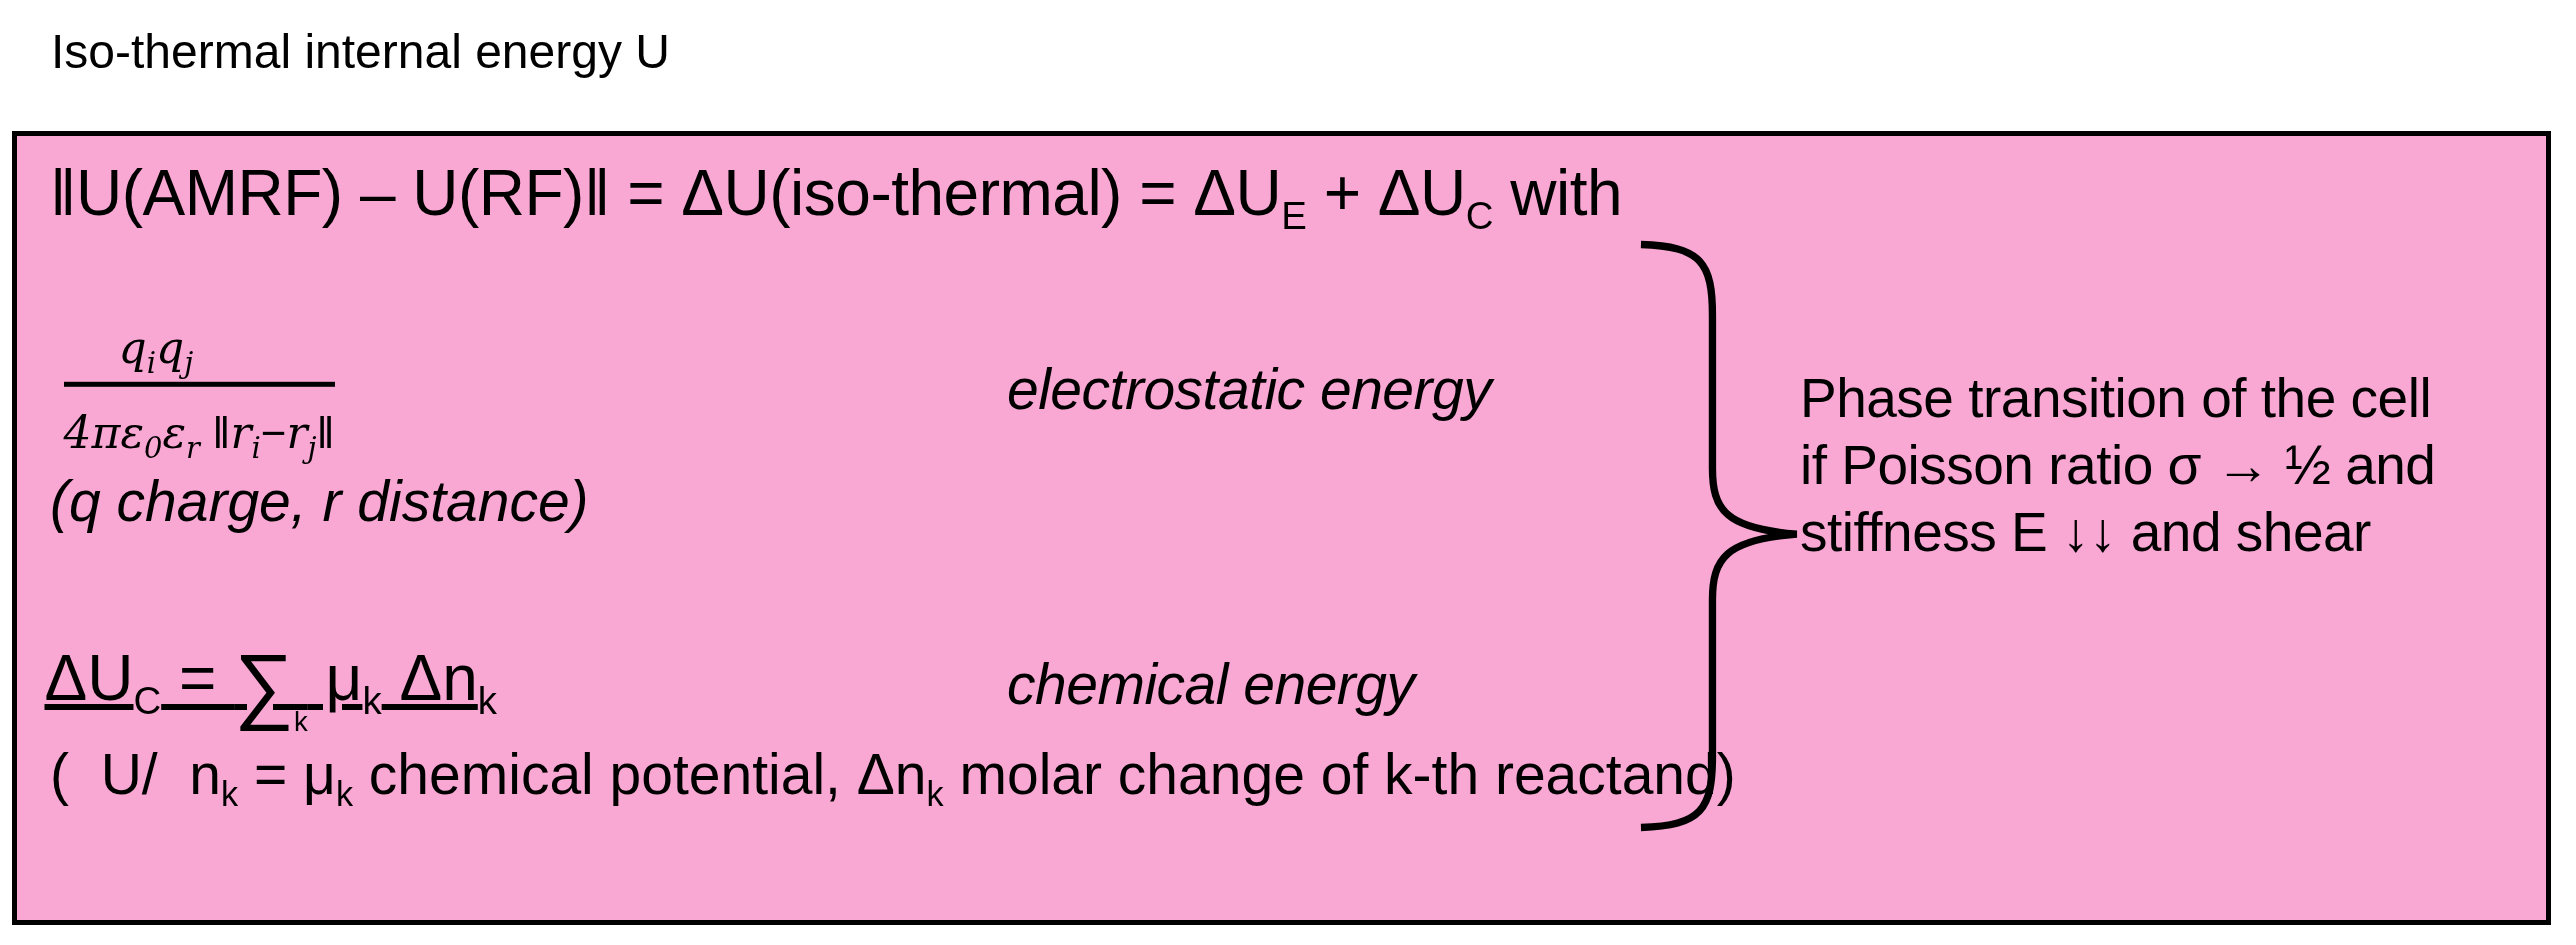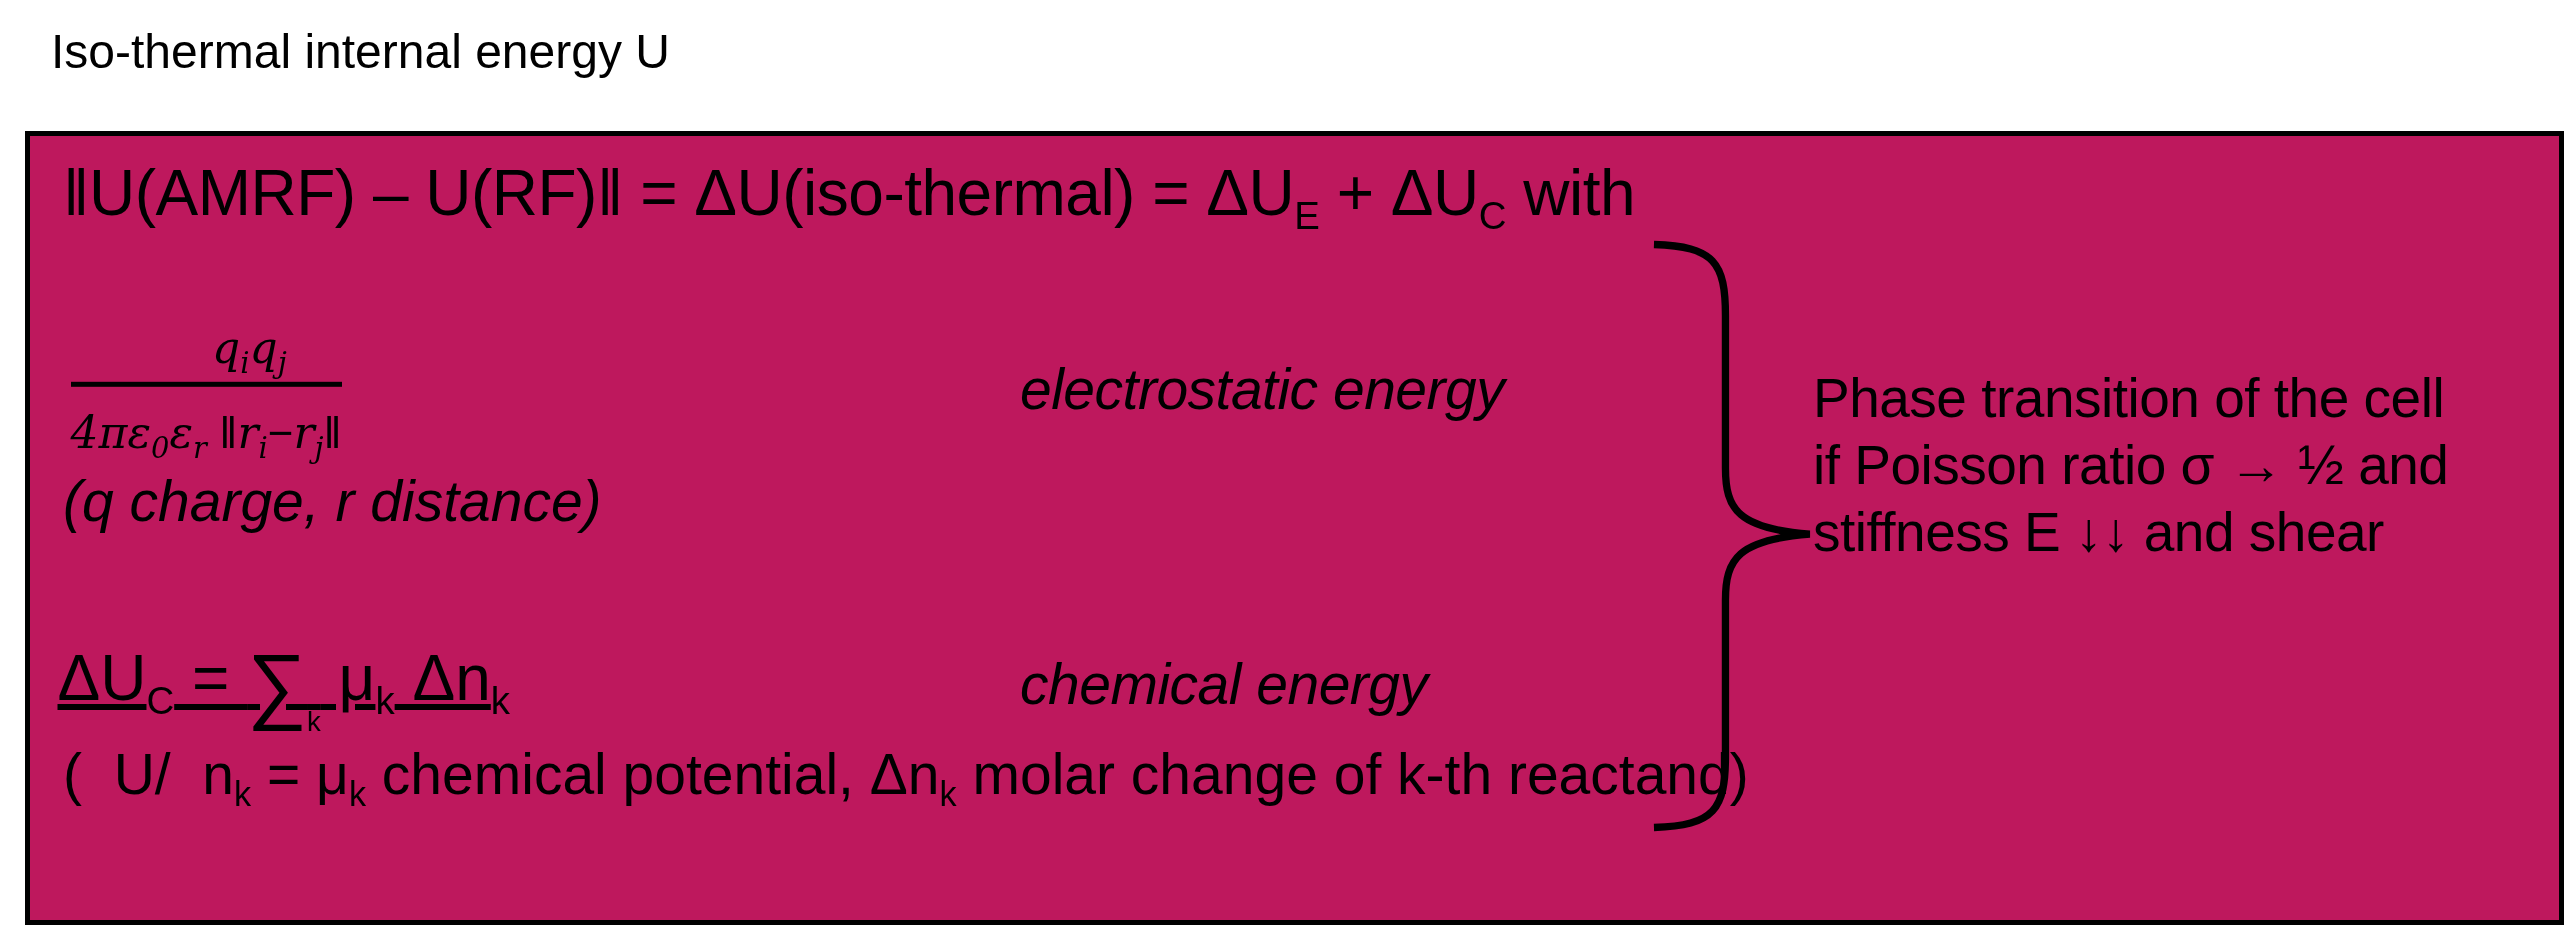--- a/index.html
+++ b/index.html
@@ -7,36 +7,36 @@
     width:2576px;height:945px;
     background:#ffffff;color:#000000;
     font-family:"Liberation Sans","DejaVu Sans",sans-serif;
     position:relative;overflow:hidden;
   }
   .title{
     position:absolute;left:51px;top:27.5px;
     font-size:48px;font-weight:400;line-height:1;white-space:nowrap;
   }
   .box{
-    position:absolute;left:25px;top:131px;
+    position:absolute;left:12px;top:131px;
     width:2529px;height:784px;
     border:5.5px solid #000000;
-    background:#be185d;
+    background:#f9a8d4;
   }
   .box *{white-space:nowrap;}
   .abs{position:absolute;}
   .line1{left:33px;top:20px;font-size:64px;letter-spacing:-0.5px;}
   sub{font-size:0.60em;line-height:0;}
   .sum{font-size:84px;line-height:0;vertical-align:-13px;}
   .sum sub{font-size:27.5px;}
   
   .ue-row{left:27.5px;top:183px;height:138px;font-size:64px;display:flex;align-items:center;}
   .ue-row>span{display:inline-block;}
   .mathit{font-family:"DejaVu Serif","Liberation Serif",serif;font-style:italic;}
-  .frac{display:inline-block;text-align:right;margin-left:13px;transform:translateY(1.8px);}
+  .frac{display:inline-block;text-align:left;margin-left:19px;transform:translateY(1.8px);}
   .frac .num{display:block;font-size:44px;padding:0 55px 9.2px 55px;border-bottom:5.5px solid #000;}
   .frac .den{display:block;font-size:44px;padding-top:20px;}
   .frac sub{font-size:29px;}
   .up{font-style:normal;font-family:"Liberation Sans","DejaVu Sans",sans-serif;}
   .side-label{font-size:57px;font-style:italic;letter-spacing:-0.5px;}
   .label-electro{left:990px;top:220px;}
   .note{font-size:57px;font-style:italic;}
   .note-q{left:33px;top:332px;}
   
   .uc-row{left:27.5px;top:490px;height:110px;font-size:64px;display:flex;align-items:center;text-decoration:underline;}

